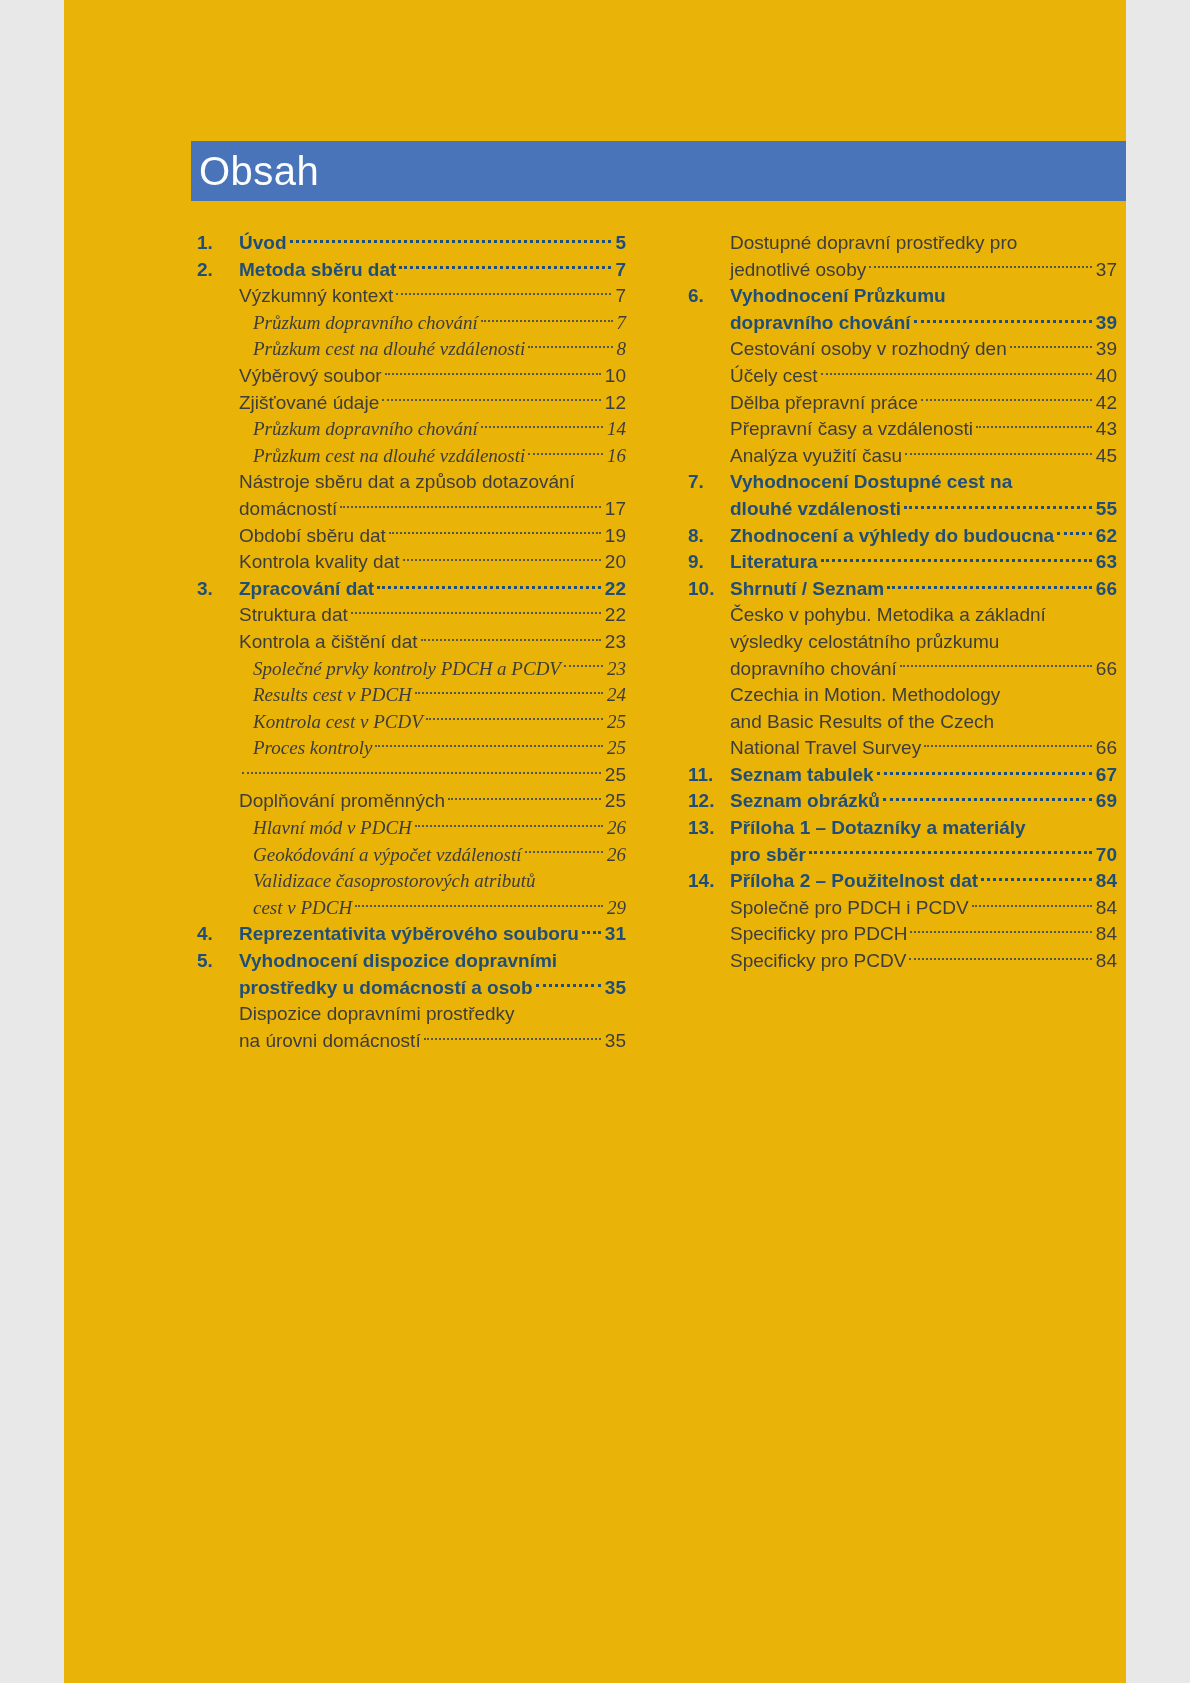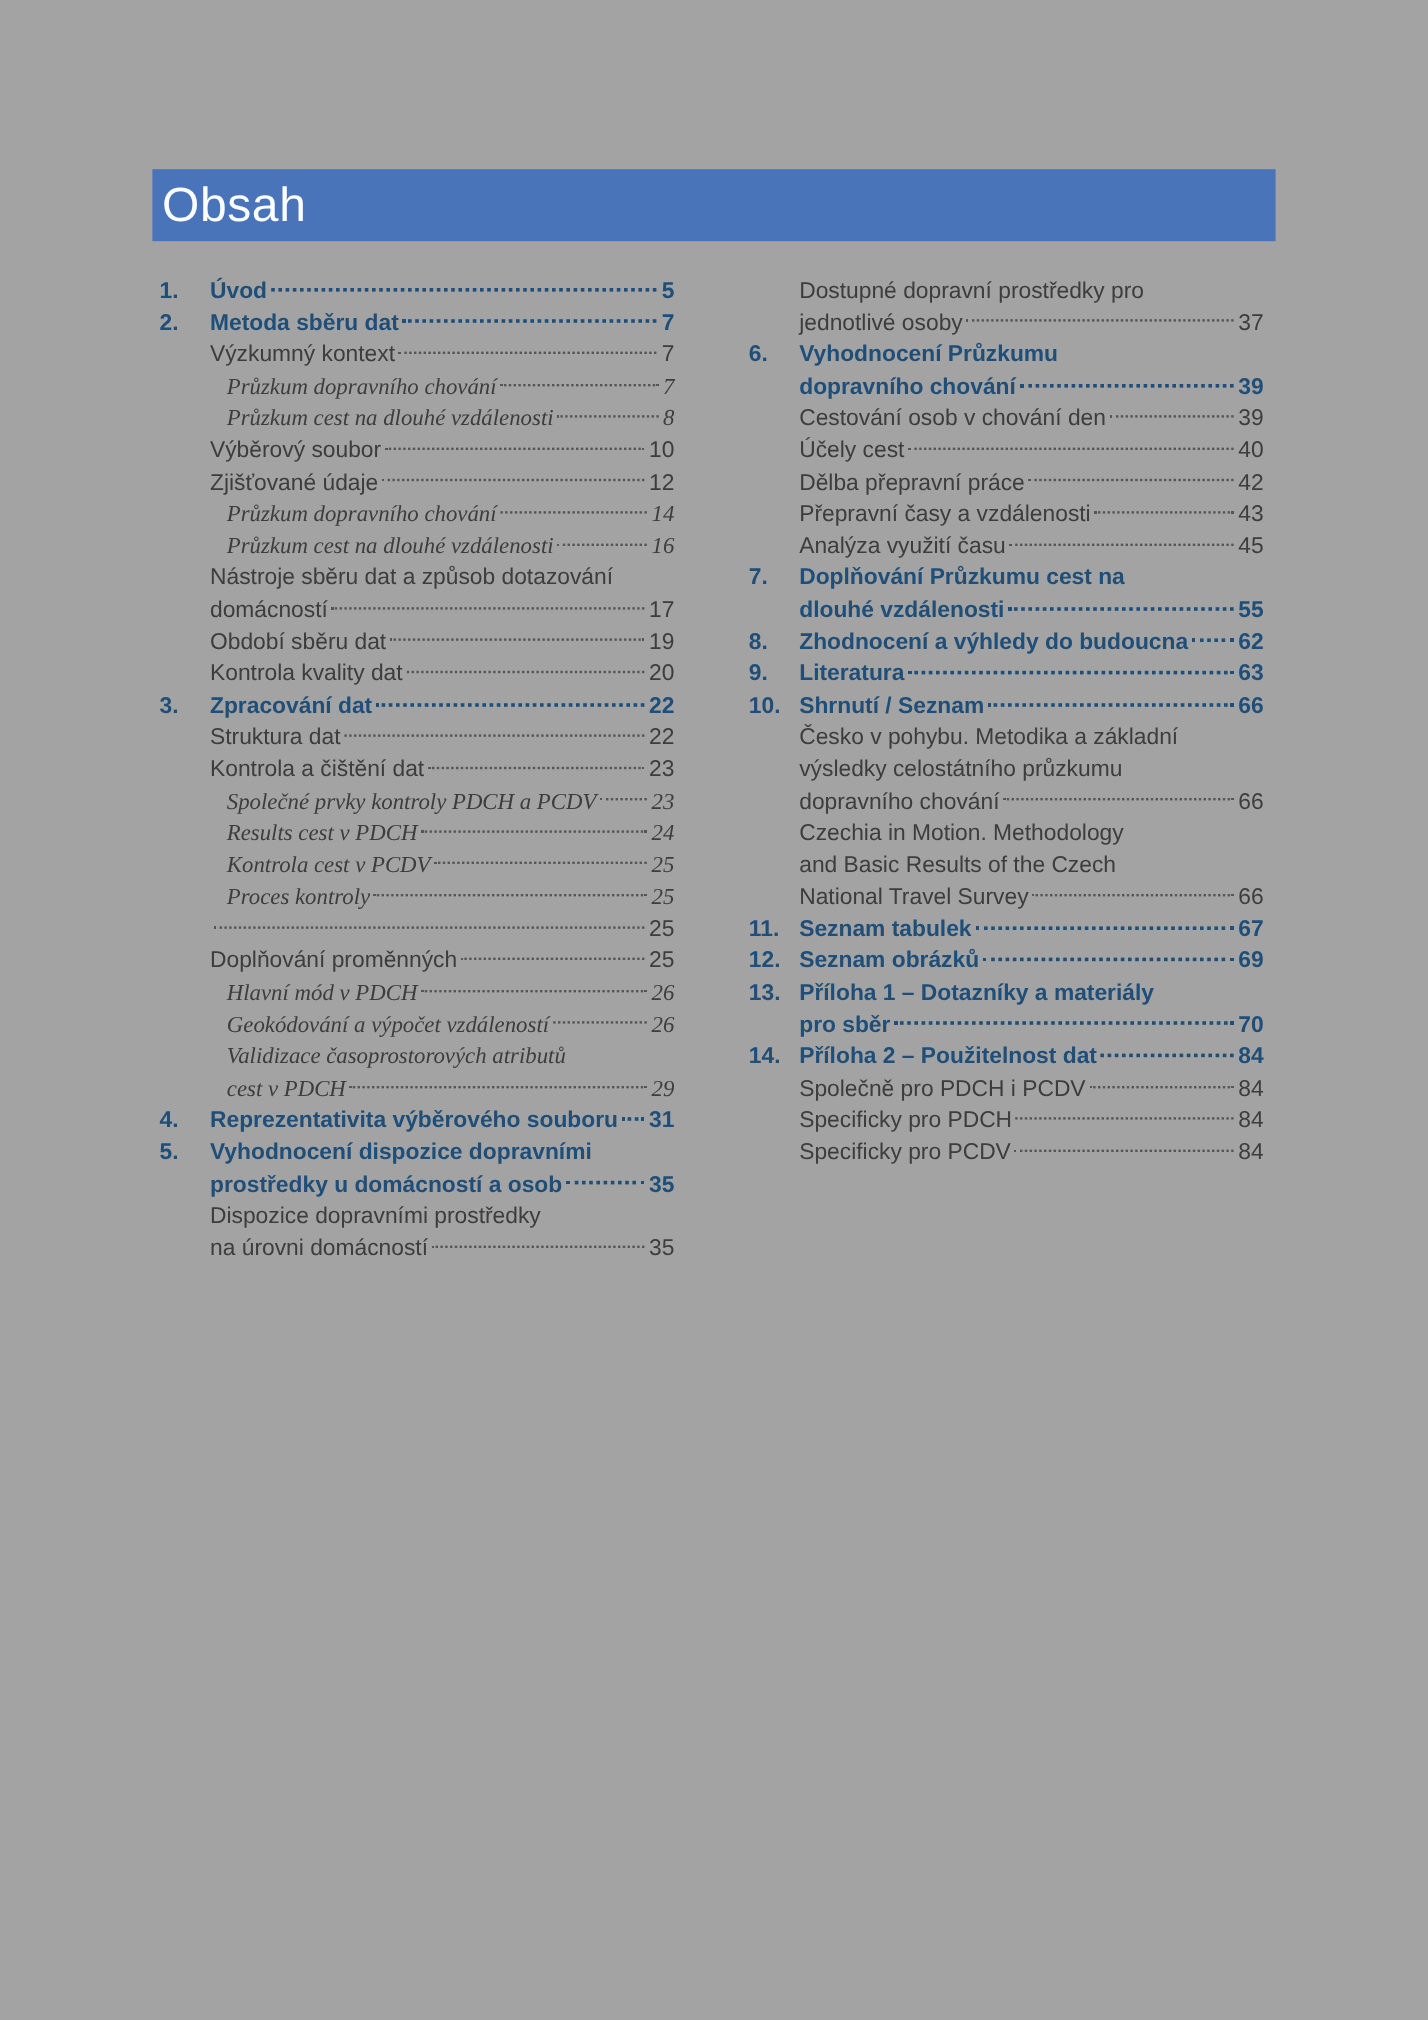--- a/index.html
+++ b/index.html
@@ -1,19 +1,19 @@
 <!DOCTYPE html>
 <html lang="cs"><head>
 <meta charset="utf-8">
 <style>
   html,body{margin:0;padding:0;background:#e8e8e8;}
   .page{
     position:relative;
-    width:1190px;height:1683px;
-    background:#a3a3a3;
+    width:1062px;height:1683px;
+    background:#eab308;
     margin:0 auto;
     font-family:"Liberation Sans","DejaVu Sans",sans-serif;
     overflow:hidden;
   }
   .titlebar{
     position:absolute;left:127px;top:141px;
     width:936px;height:60px;
     background:#4a74b9;
     display:flex;align-items:center;
   }
@@ -275,21 +275,21 @@
           <span class="num">6.</span>
           <div class="line">Vyhodnocení Průzkumu</div>
           <div class="line final">
             <span class="txt">dopravního chování</span>
             <span class="dots"></span>
             <span class="pg">39</span>
           </div>
         </div>
         <div class="entry level-s">
           <div class="line final">
-            <span class="txt">Cestování osob v chování den</span>
+            <span class="txt">Cestování osoby v rozhodný den</span>
             <span class="dots"></span>
             <span class="pg">39</span>
           </div>
         </div>
         <div class="entry level-s">
           <div class="line final">
             <span class="txt">Účely cest</span>
             <span class="dots"></span>
             <span class="pg">40</span>
           </div>
@@ -310,21 +310,21 @@
         </div>
         <div class="entry level-s">
           <div class="line final">
             <span class="txt">Analýza využití času</span>
             <span class="dots"></span>
             <span class="pg">45</span>
           </div>
         </div>
         <div class="entry level-h">
           <span class="num">7.</span>
-          <div class="line">Doplňování Průzkumu cest na</div>
+          <div class="line">Vyhodnocení Dostupné cest na</div>
           <div class="line final">
             <span class="txt">dlouhé vzdálenosti</span>
             <span class="dots"></span>
             <span class="pg">55</span>
           </div>
         </div>
         <div class="entry level-h">
           <span class="num">8.</span>
           <div class="line final">
             <span class="txt">Zhodnocení a výhledy do budoucna</span>

